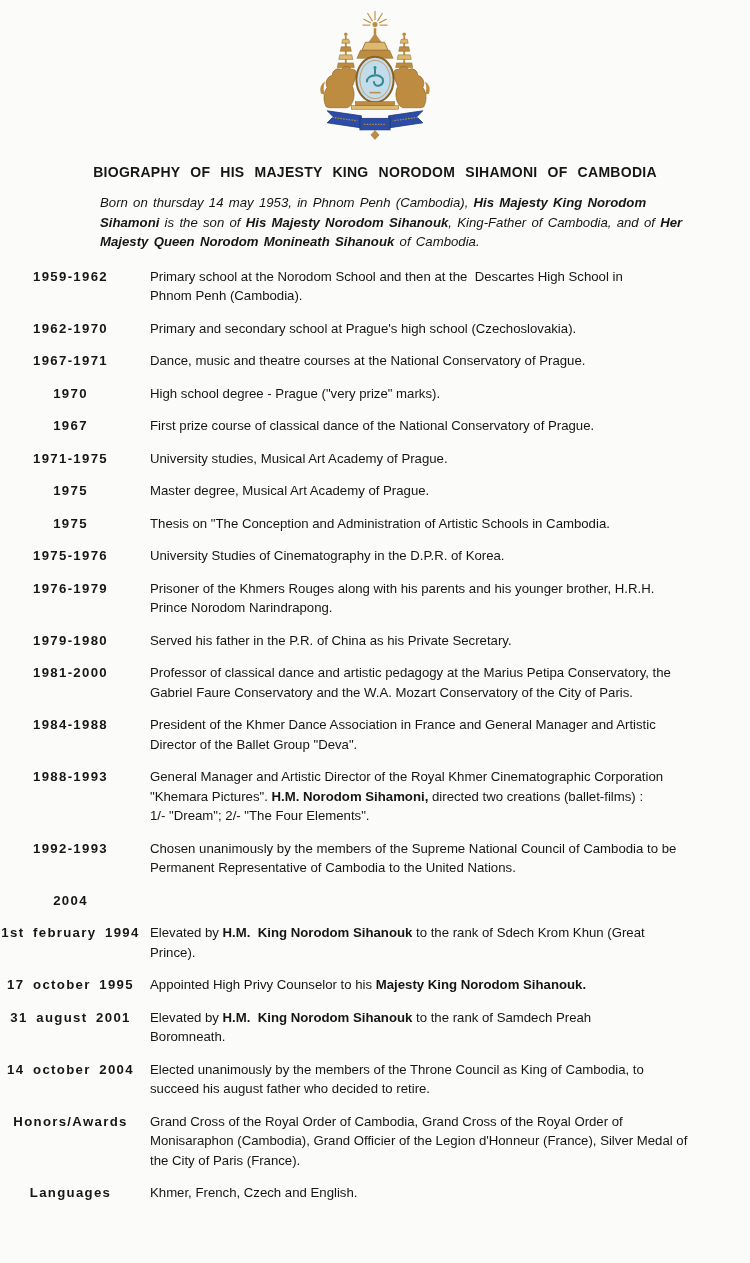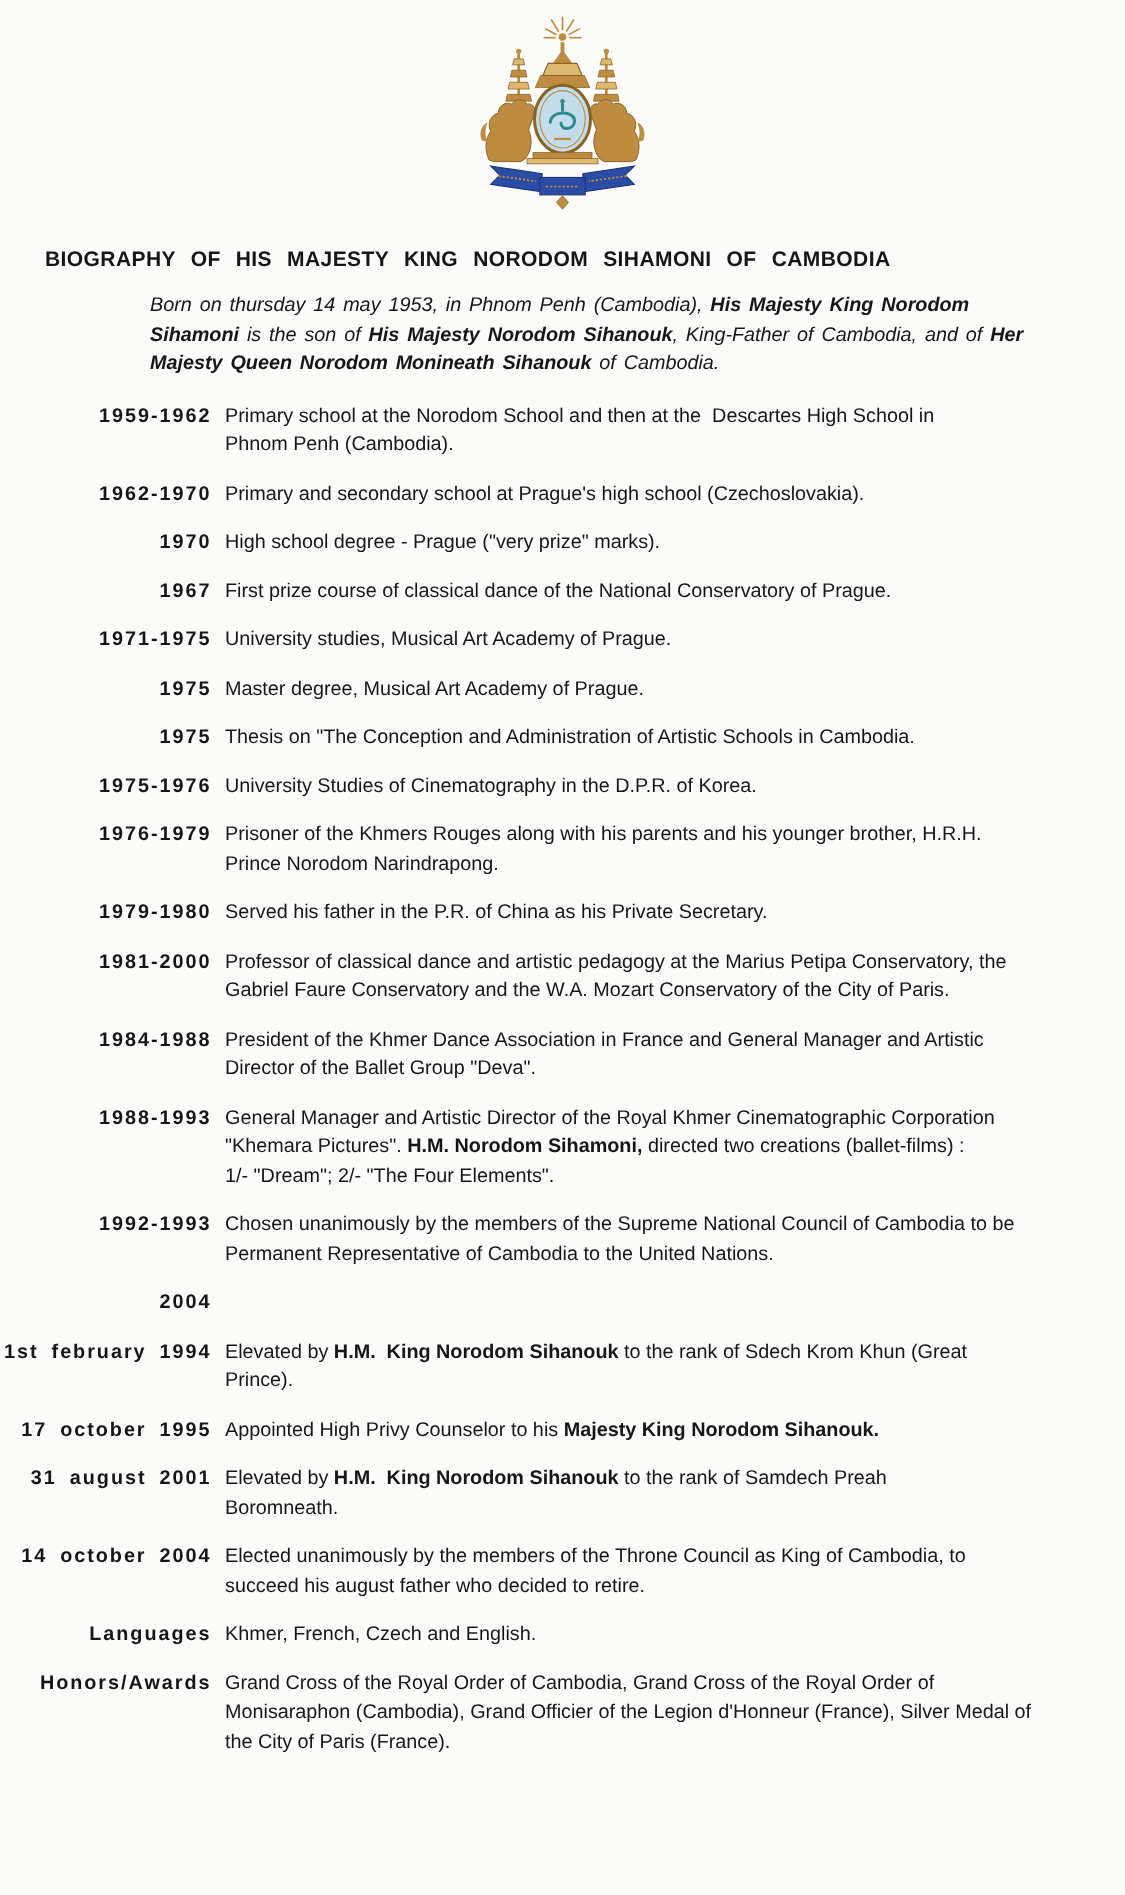--- a/index.html
+++ b/index.html
@@ -11,31 +11,31 @@
   html,body{margin:0;padding:0;}
   body{
     width:750px;min-height:1263px;background:var(--page-bg);color:var(--text);
     font-family:"Liberation Sans",sans-serif;font-size:13.2px;
     -webkit-font-smoothing:antialiased;
   }
   .page{padding-bottom:24px;overflow:hidden;}
   .emblem{margin-top:8px;text-align:center;height:136px;}
   .emblem svg{width:118px;height:136px;}
   .title{
-    margin:20px 30px 0;text-align:left;font-size:14px;font-weight:bold;
+    margin:20px 30px 0;text-align:center;font-size:14px;font-weight:bold;
     word-spacing:0.42em;letter-spacing:0.02em;
   }
   .intro{
     margin:13px 60px 0 100px;font-style:italic;line-height:19.5px;
     white-space:pre-wrap;word-spacing:0.12em;
   }
   .timeline{margin-top:15px;}
   .row{display:flex;align-items:flex-start;margin-bottom:13px;}
   .date{
-    flex:0 0 141px;text-align:right;font-weight:bold;line-height:19.5px;
+    flex:0 0 141px;text-align:center;font-weight:bold;line-height:19.5px;
     letter-spacing:0.1em;word-spacing:0.28em;
   }
   .text{margin-left:9px;width:566px;white-space:pre-wrap;line-height:19.5px;}
   .b{font-weight:bold;}
   .i{font-style:italic;}
   
   .f-g{fill:var(--gold);}
   .f-gl{fill:var(--gold-light);}
   .f-ob{fill:var(--oval-blue);}
   .f-rb{fill:var(--ribbon-blue);}
@@ -133,20 +133,24 @@
     <div class="date">1959-1962</div>
     <div class="text"><span>Primary school at the Norodom School and then at the  Descartes High School in
 Phnom Penh (Cambodia).</span></div>
   </div>
 
   <div class="row">
     <div class="date">1962-1970</div>
     <div class="text"><span>Primary and secondary school at Prague's high school (Czechoslovakia).</span></div>
   </div>
 
+  <div class="row">
+    <div class="date">1967-1971</div>
+    <div class="text"><span>Dance, music and theatre courses at the National Conservatory of Prague.</span></div>
+  </div>
 
   <div class="row">
     <div class="date">1970</div>
     <div class="text"><span>High school degree - Prague ("very prize" marks).</span></div>
   </div>
 
   <div class="row">
     <div class="date">1967</div>
     <div class="text"><span>First prize course of classical dance of the National Conservatory of Prague.</span></div>
   </div>
@@ -229,25 +233,25 @@
 Boromneath.</span></div>
   </div>
 
   <div class="row">
     <div class="date">14 october 2004</div>
     <div class="text"><span>Elected unanimously by the members of the Throne Council as King of Cambodia, to
 succeed his august father who decided to retire.</span></div>
   </div>
 
   <div class="row">
-    <div class="date">Languages</div>
-    <div class="text"><span>Khmer, French, Czech and English.</span></div>
-  </div>
-
-  <div class="row">
     <div class="date">Honors/Awards</div>
     <div class="text"><span>Grand Cross of the Royal Order of Cambodia, Grand Cross of the Royal Order of
 Monisaraphon (Cambodia), Grand Officier of the Legion d'Honneur (France), Silver Medal of
 the City of Paris (France).</span></div>
   </div>
+
+  <div class="row">
+    <div class="date">Languages</div>
+    <div class="text"><span>Khmer, French, Czech and English.</span></div>
+  </div>
 </div>
 
 </div>
 
 </body></html>

